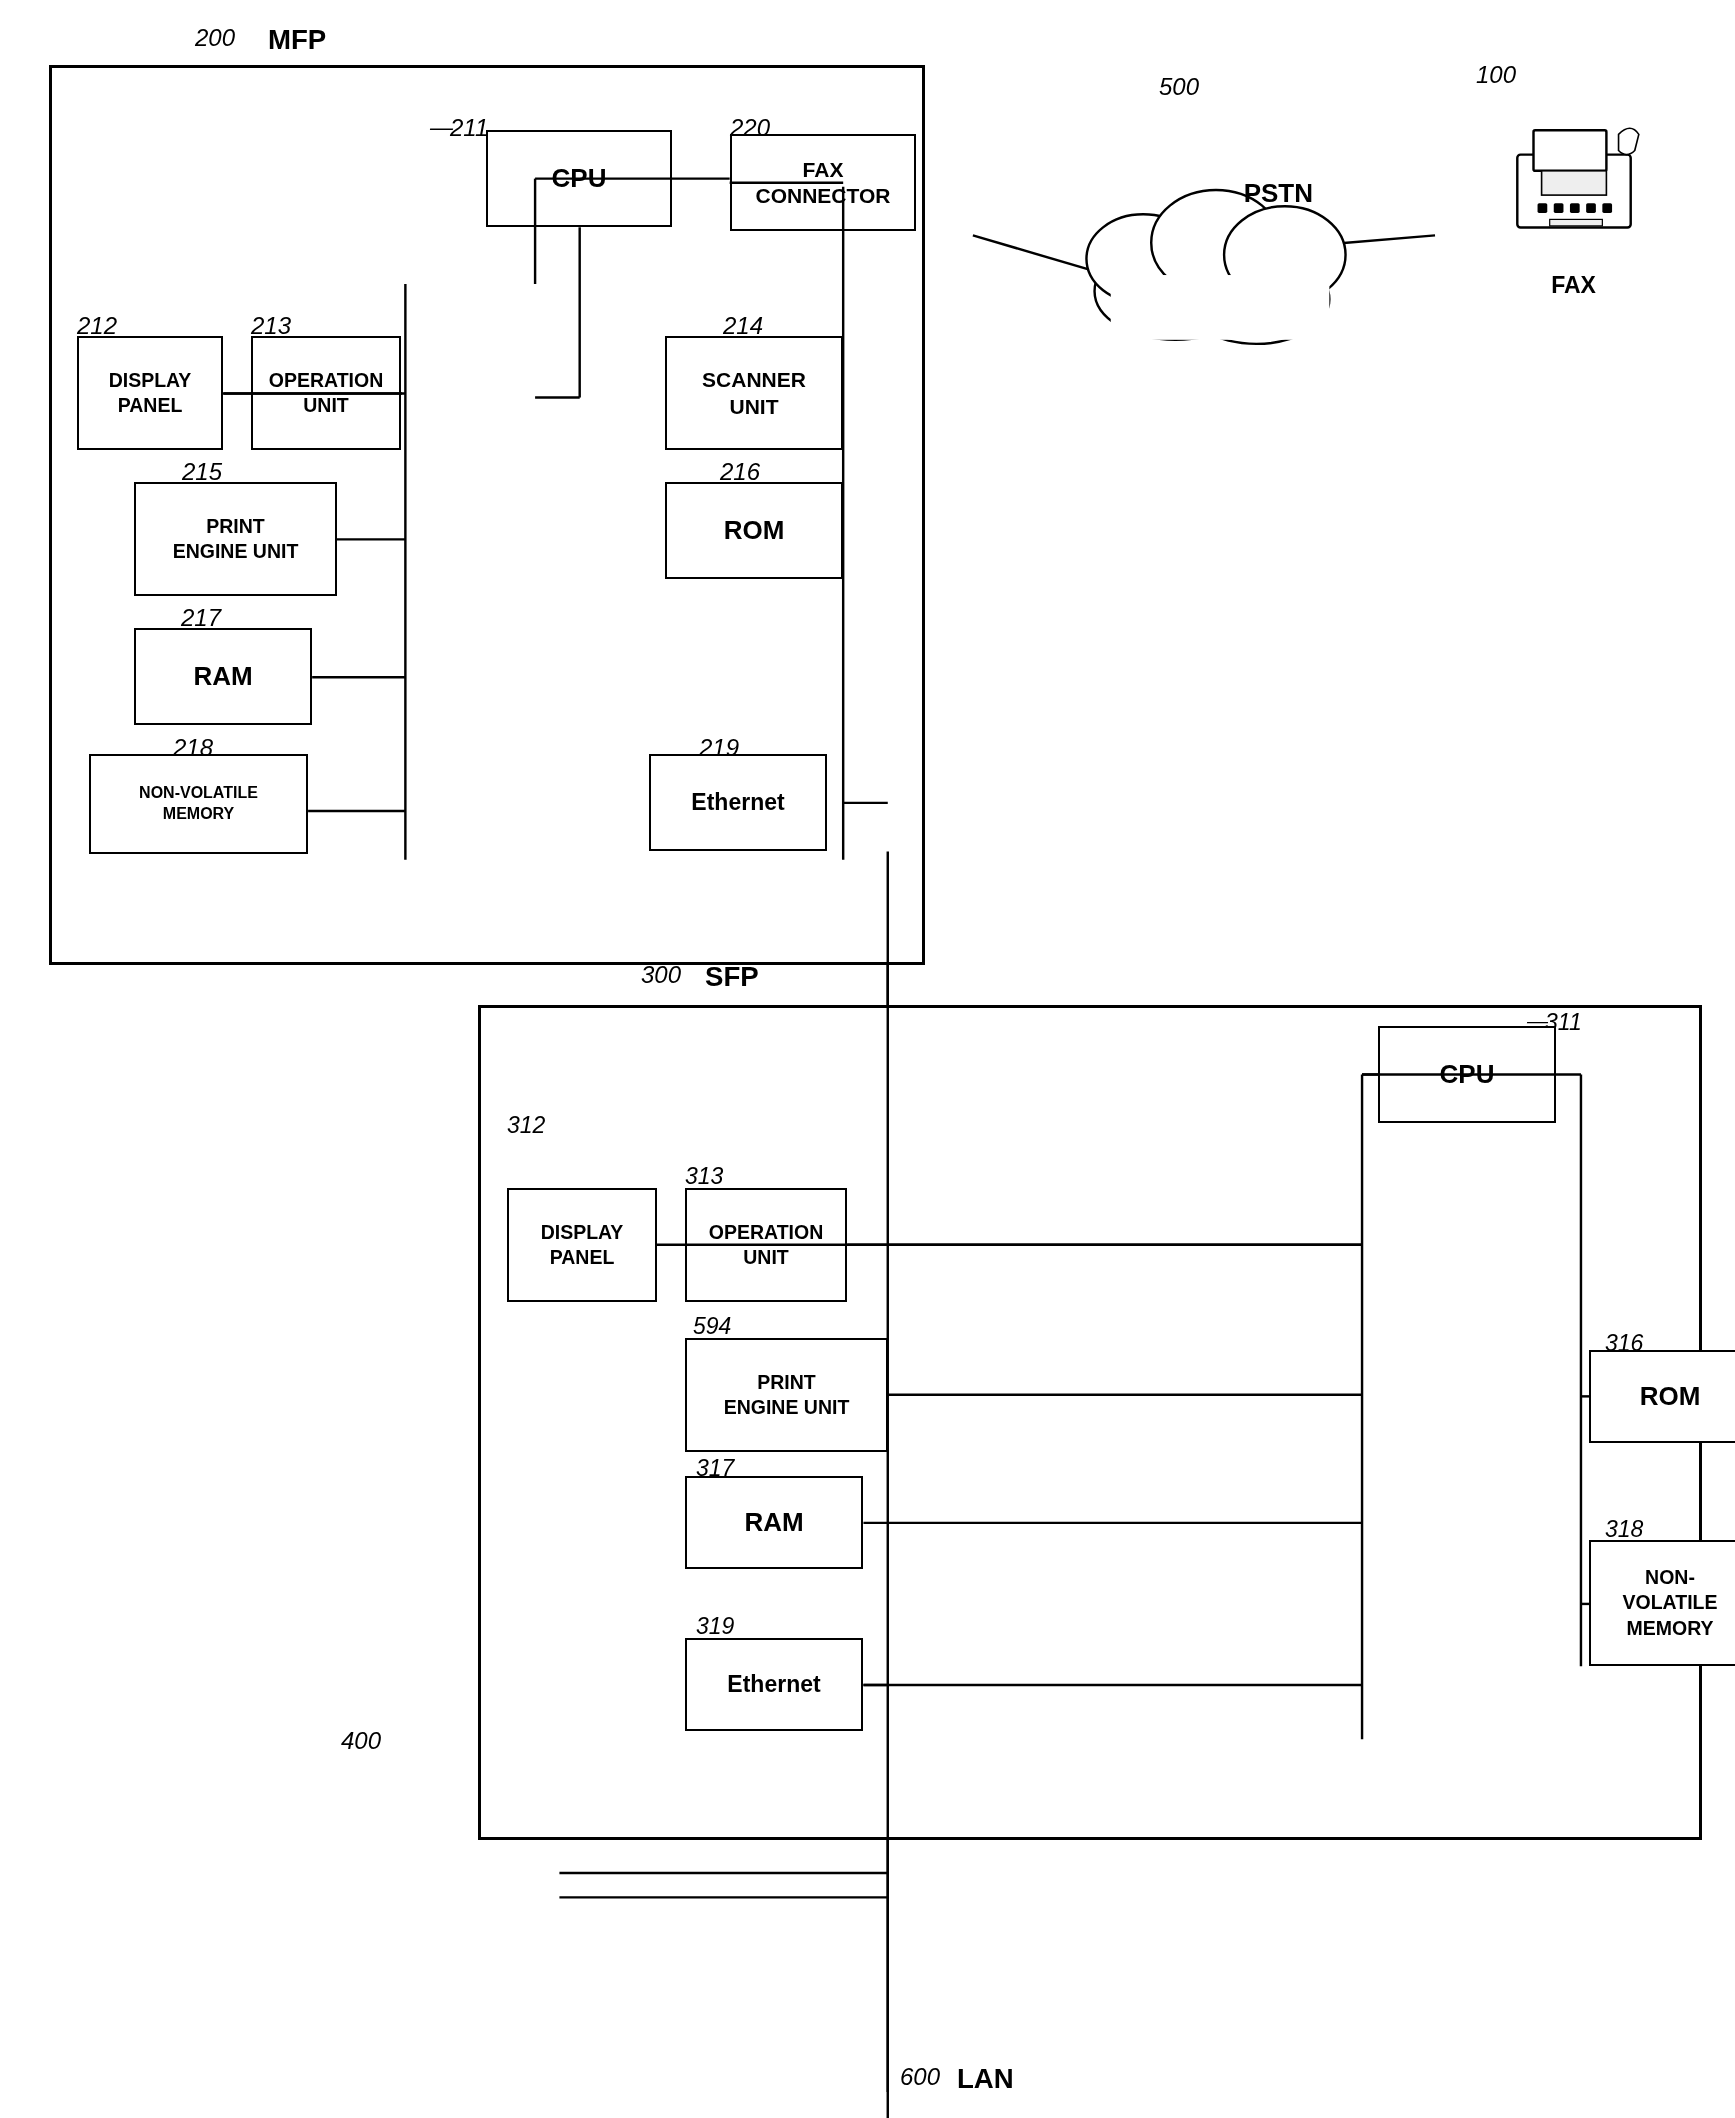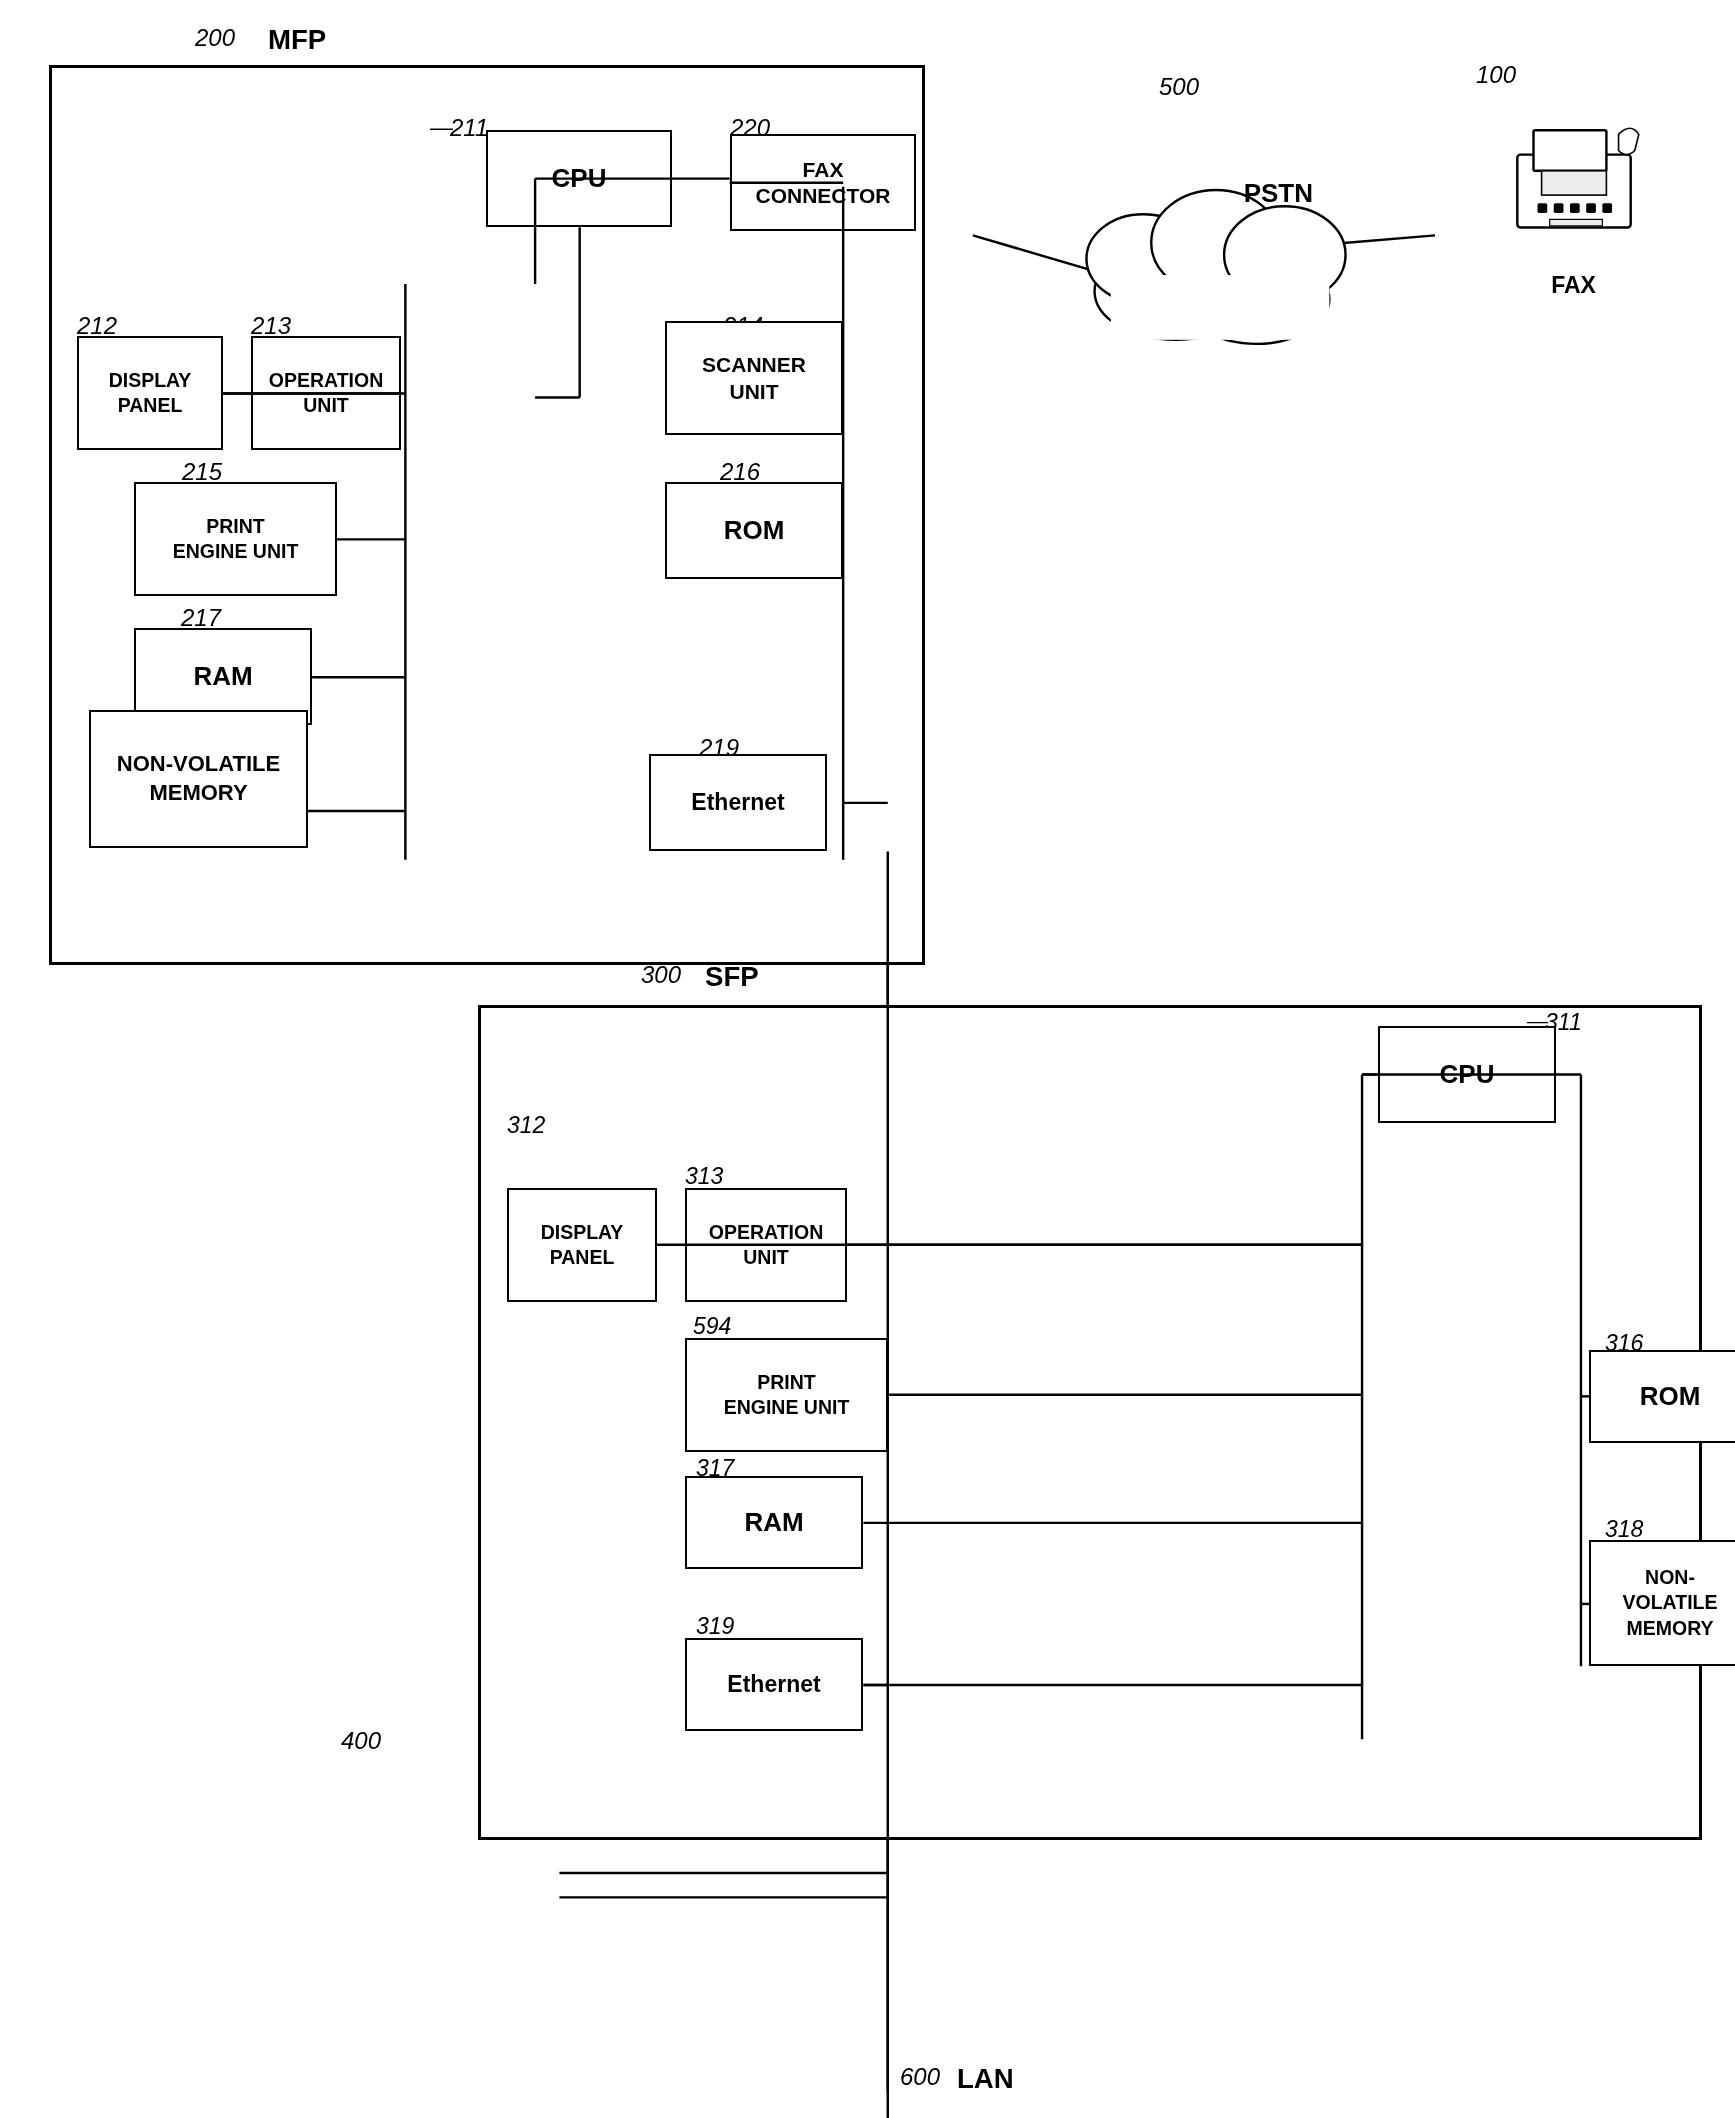--- a/index.html
+++ b/index.html
@@ -165,33 +165,33 @@
   <div class="label" style="left:730px; top:114px;">220</div>
   <div class="box" style="left:730px; top:134px; width:186px; height:97px; font-size:21px; line-height:1.2;">FAX<br>CONNECTOR</div>
 
   <div class="label" style="left:77px; top:312px;">212</div>
   <div class="box" style="left:77px; top:336px; width:146px; height:114px; font-size:19.5px;">DISPLAY<br>PANEL</div>
 
   <div class="label" style="left:251px; top:312px;">213</div>
   <div class="box" style="left:251px; top:336px; width:150px; height:114px; font-size:19.5px;">OPERATION<br>UNIT</div>
 
   <div class="label" style="left:723px; top:312px;">214</div>
-  <div class="box" style="left:665px; top:321px; width:178px; height:114px; font-size:21px;">SCANNER<br>UNIT</div>
+  <div class="box" style="left:665px; top:336px; width:178px; height:114px; font-size:21px;">SCANNER<br>UNIT</div>
 
   <div class="label" style="left:182px; top:458px;">215</div>
   <div class="box" style="left:134px; top:482px; width:203px; height:114px; font-size:19.5px;">PRINT<br>ENGINE UNIT</div>
 
   <div class="label" style="left:720px; top:458px;">216</div>
   <div class="box" style="left:665px; top:482px; width:178px; height:97px; font-size:26px;">ROM</div>
 
   <div class="label" style="left:181px; top:604px;">217</div>
   <div class="box" style="left:134px; top:628px; width:178px; height:97px; font-size:26px;">RAM</div>
 
   <div class="label" style="left:173px; top:734px;">218</div>
-  <div class="box" style="left:89px; top:710px; width:219px; height:138px; font-size:22px;">NON-VOLATILE<br>MEMORY</div>
+  <div class="box" style="left:89px; top:754px; width:219px; height:100px; font-size:16px;">NON-VOLATILE<br>MEMORY</div>
 
   <div class="label" style="left:699px; top:734px;">219</div>
   <div class="box" style="left:649px; top:754px; width:178px; height:97px; font-size:23px;">Ethernet</div>
 
   <div class="cloud-container" style="left:1070px; top:105px; width:292px; height:251px;">
     <svg width="292" height="251" viewBox="0 0 360 310">
       <ellipse cx="130" cy="230" rx="100" ry="60" fill="#fff" stroke="#000" stroke-width="3"></ellipse>
       <ellipse cx="230" cy="240" rx="90" ry="55" fill="#fff" stroke="#000" stroke-width="3"></ellipse>
       <ellipse cx="90" cy="190" rx="70" ry="55" fill="#fff" stroke="#000" stroke-width="3"></ellipse>
       <ellipse cx="180" cy="170" rx="80" ry="65" fill="#fff" stroke="#000" stroke-width="3"></ellipse>

